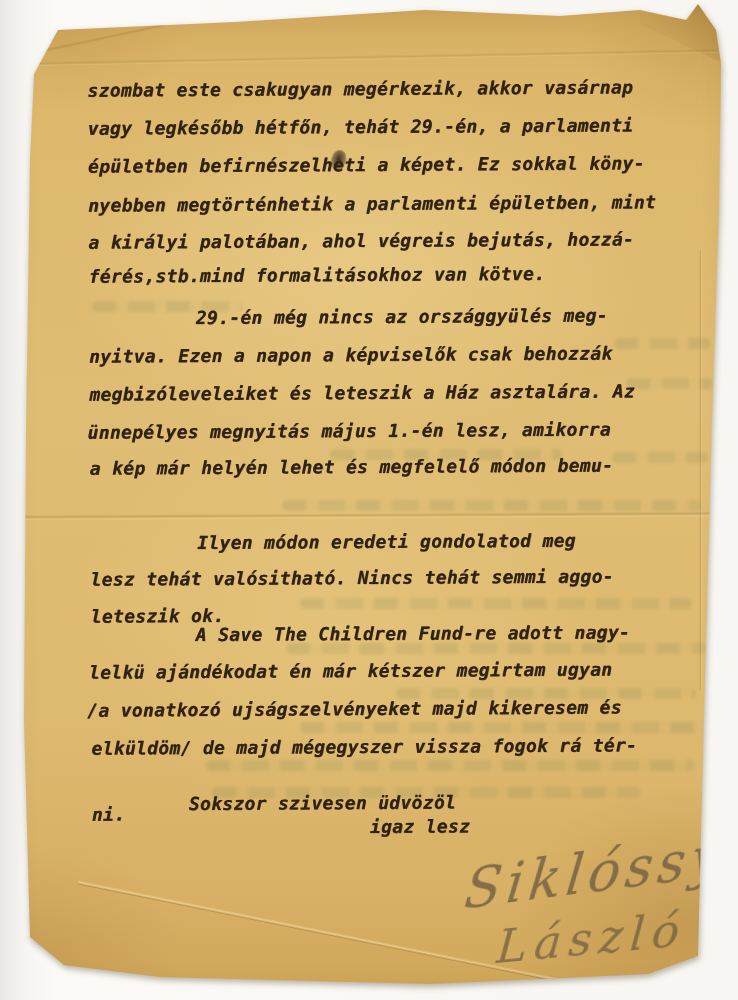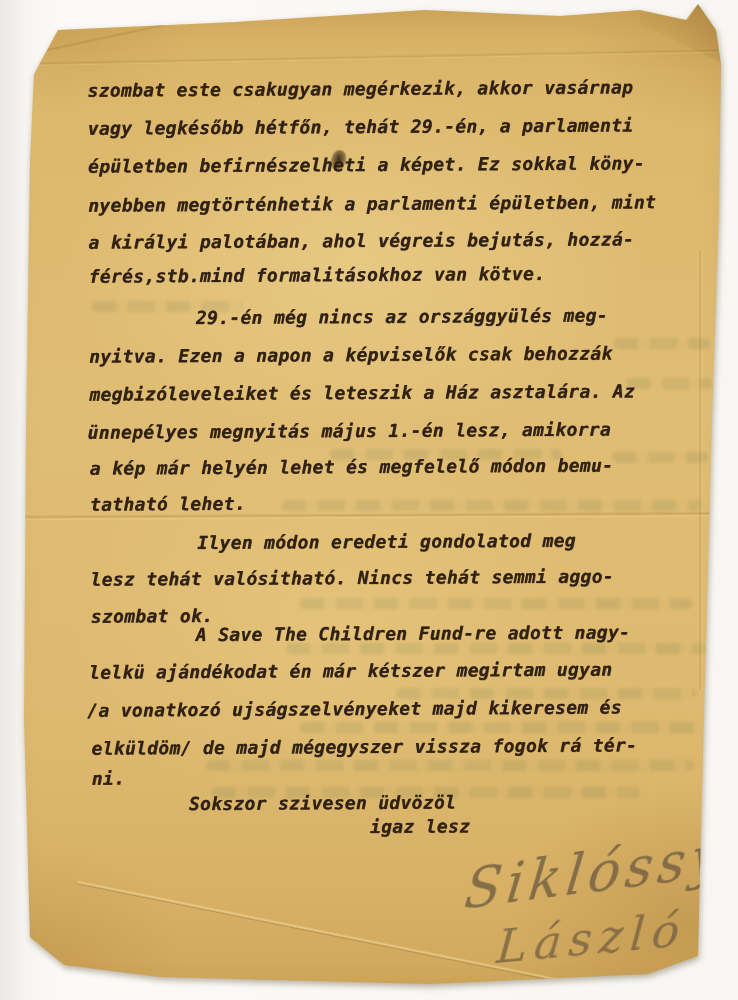--- a/index.html
+++ b/index.html
@@ -83,29 +83,28 @@
       <div class="line" style="top:116px">vagy legkésőbb hétfőn, tehát 29.-én, a parlamenti</div>
       <div class="line" style="top:154px">épületben befirnészelheti a képet. Ez sokkal köny-</div>
       <div class="line" style="top:193px">nyebben megtörténhetik a parlamenti épületben, mint</div>
       <div class="line" style="top:230px">a királyi palotában, ahol végreis bejutás, hozzá-</div>
       <div class="line" style="top:264px">férés,stb.mind formalitásokhoz van kötve.</div>
       <div class="line" style="top:306px;left:197px">29.-én még nincs az országgyülés meg-</div>
       <div class="line" style="top:344px">nyitva. Ezen a napon a képviselők csak behozzák</div>
       <div class="line" style="top:382px">megbizóleveleiket és leteszik a Ház asztalára. Az</div>
       <div class="line" style="top:420px;left:88px">ünnepélyes megnyitás május 1.-én lesz, amikorra</div>
       <div class="line" style="top:456px">a kép már helyén lehet és megfelelő módon bemu-</div>
-      <div class="line" style="top:492px">tatható lehet.</div>
       <div class="line" style="top:531px;left:197px">Ilyen módon eredeti gondolatod meg</div>
       <div class="line" style="top:567px">lesz tehát valósitható. Nincs tehát semmi aggo-</div>
-      <div class="line" style="top:604px">szombat ok.</div>
+      <div class="line" style="top:604px">leteszik ok.</div>
       <div class="line" style="top:623px;left:195px">A Save The Children Fund-re adott nagy-</div>
       <div class="line" style="top:660px;left:88px">lelkü ajándékodat én már kétszer megirtam ugyan</div>
       <div class="line" style="top:698px;left:86px">/a vonatkozó ujságszelvényeket majd kikeresem és</div>
       <div class="line" style="top:736px">elküldöm/ de majd mégegyszer vissza fogok rá tér-</div>
-      <div class="line" style="top:766px">ni.</div>
+      <div class="line" style="top:802px">ni.</div>
 
       <div class="line" style="top:792px;left:187px">Sokszor szivesen üdvözöl</div>
       <div class="line" style="top:816px;left:368px">igaz lesz</div>
 
       <div class="sig sig1">Siklóssy</div>
       <div class="sig sig2">László</div>
     </div>
   </div>
 </div>
 

